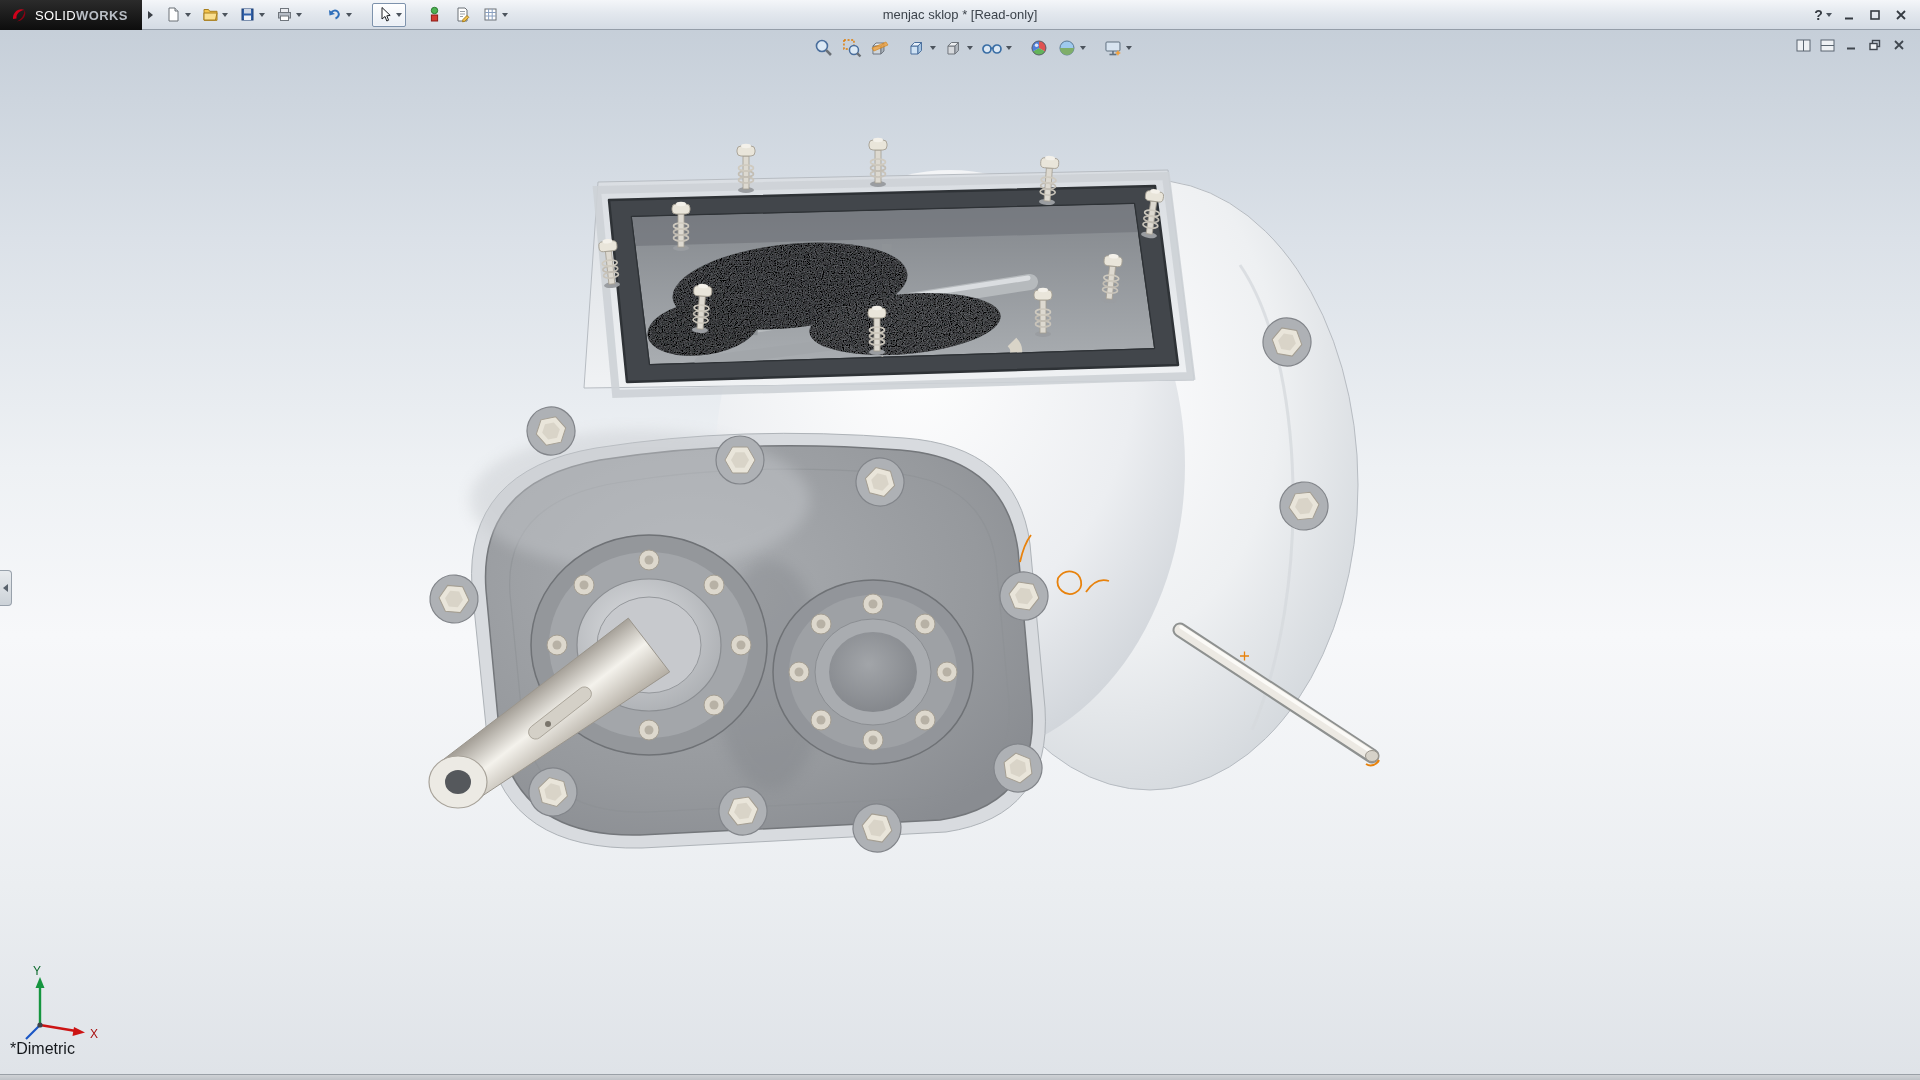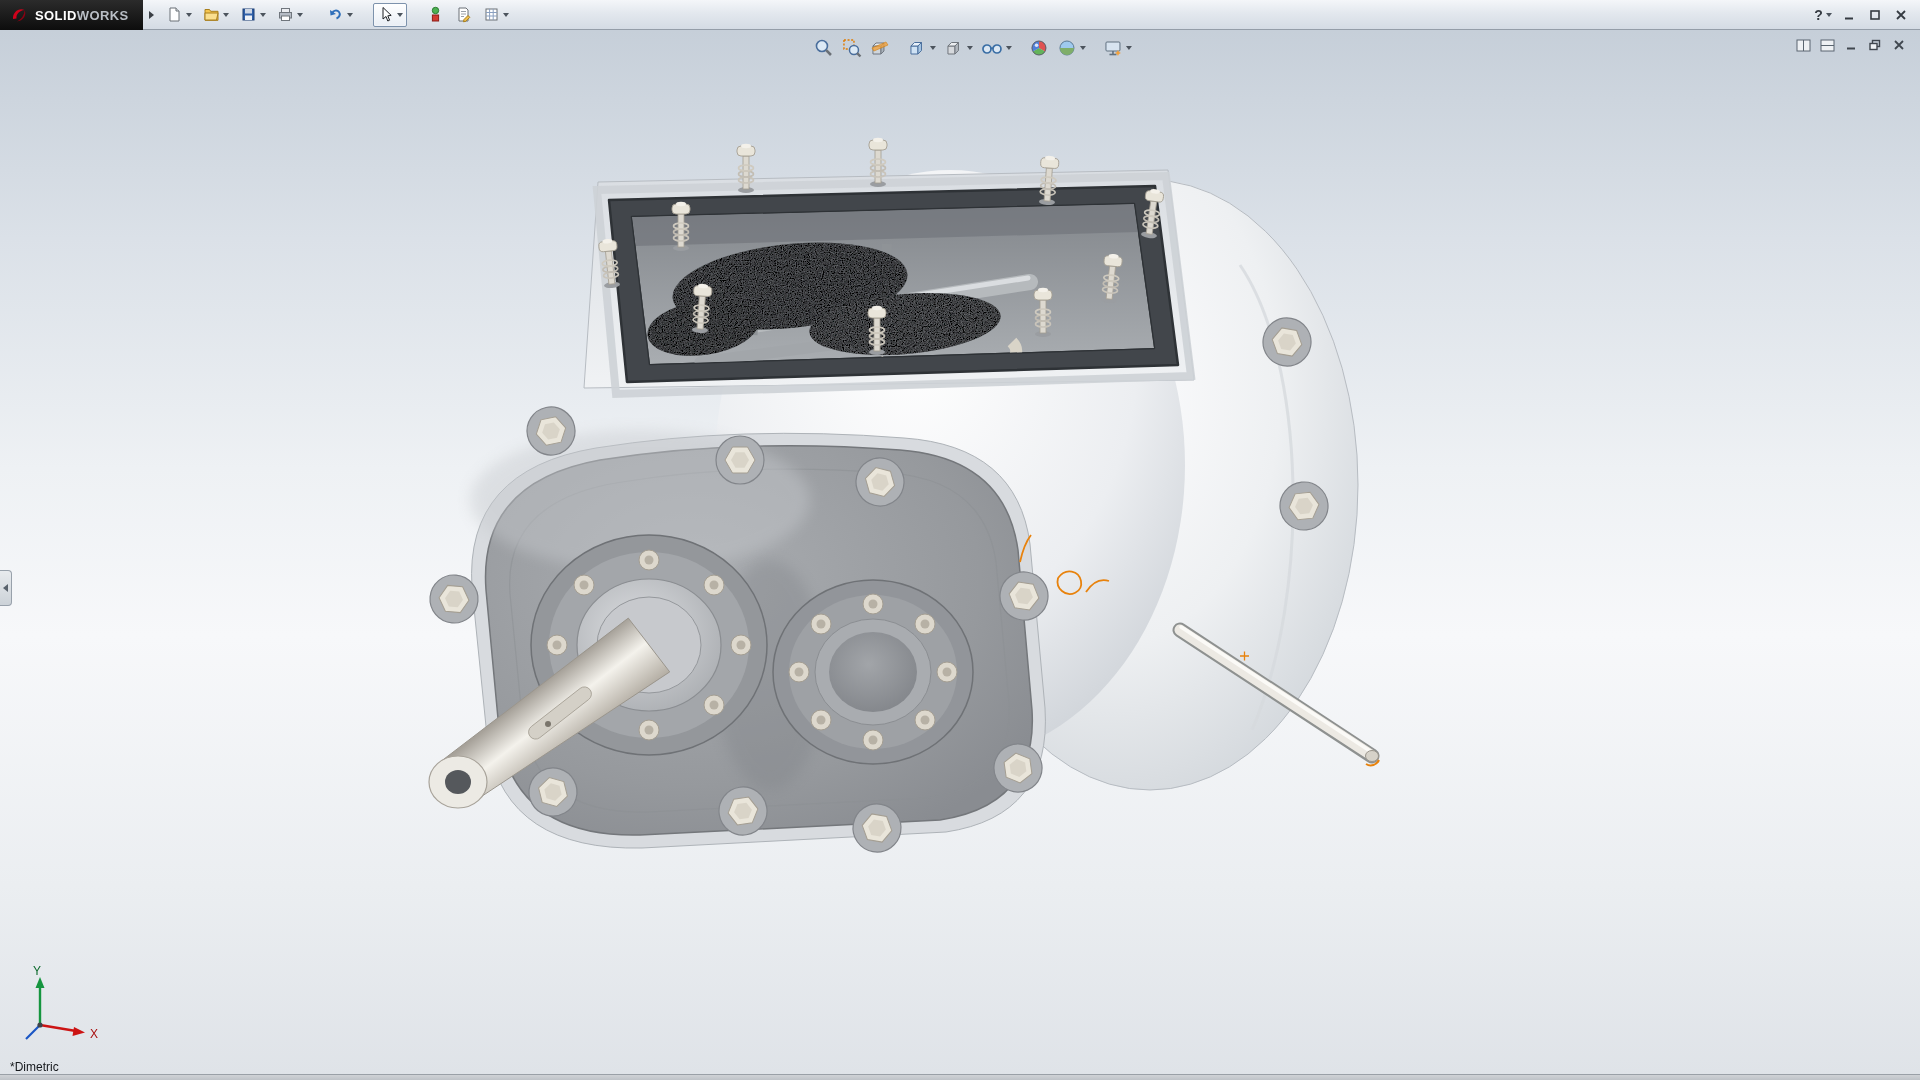--- a/index.html
+++ b/index.html
@@ -7,21 +7,21 @@
   .window { width:1920px; height:1080px; display:flex; flex-direction:column; background:#e6e9ed; }
 
   
   .titlebar{
     height:30px; flex:0 0 30px; position:relative;
     background:linear-gradient(180deg,#f4f6f9 0%,#e3e8ee 45%,#d4dbe4 100%);
     border-bottom:1px solid #949da8;
     display:flex; align-items:center;
   }
   .logo{ height:30px; background:linear-gradient(180deg,#2b2b2b,#0d0d0d); display:flex; align-items:center; gap:6px; padding:0 14px 0 9px; }
-  .logo .solid{ color:#ffffff; font-weight:bold; font-size:13px; letter-spacing:.4px;}
+  .logo .solid{ color:#ffffff; font-weight:normal; font-size:13px; letter-spacing:.4px;}
   .logo .works{ color:#b9bec5; font-weight:bold; font-size:13px; letter-spacing:.4px;}
   .menu-arrow{ width:0;height:0;border-top:4px solid transparent;border-bottom:4px solid transparent;border-left:5px solid #3a3f45; margin:0 8px 0 6px;}
   .tbgroup{ display:flex; align-items:center; gap:3px; }
   .tbtn{ display:flex; align-items:center; height:24px; padding:2px 3px; border:1px solid transparent; border-radius:2px; cursor:default;}
   .tbtn.pressed{ background:linear-gradient(#ffffff,#e9eef5); border:1px solid #7d92ac; box-shadow:0 0 2px #ffffff inset;}
   .caret{ width:0;height:0;border-left:3px solid transparent;border-right:3px solid transparent;border-top:4px solid #4c545d; margin-left:3px;}
   .tbsep{ width:10px; }
   .wtitle{ position:absolute; left:0; right:0; text-align:center; font-size:13px; color:#3c434b; pointer-events:none;}
   .winctl{ margin-left:auto; display:flex; align-items:center; gap:4px; padding-right:8px; position:relative; z-index:2;}
   .wbtn{ display:flex; align-items:center; justify-content:center; width:22px; height:20px; color:#353b42; font-size:13px; }
@@ -42,21 +42,21 @@
   .mbtn{ width:18px; height:16px; display:flex; align-items:center; justify-content:center;}
 
   .collapse-tab{
     position:absolute; left:0; top:540px; width:12px; height:36px;
     background:linear-gradient(180deg,#e8ebee,#ccd2d8); border:1px solid #98a1ab; border-left:none;
     border-radius:0 4px 4px 0; display:flex; align-items:center; justify-content:center;
   }
   .collapse-tab .tri{ width:0;height:0;border-top:4px solid transparent;border-bottom:4px solid transparent;border-right:5px solid #5a636d;}
 
   .triad-svg{ position:absolute; left:6px; bottom:16px; }
-  .view-label{ position:absolute; left:10px; bottom:0px; font-size:12px; color:#15181c; }
+  .view-label{ position:absolute; left:10px; bottom:16px; font-size:16px; color:#15181c; }
 
   .bottom-strip{ height:6px; flex:0 0 6px; background:linear-gradient(180deg,#cfd2d6,#bfc3c8); border-top:1px solid #9aa0a7; }
 
   svg text { font-family:"Liberation Sans", sans-serif; }
 </style>
 </head>
 <body>
 
 <div class="window">
 
@@ -134,20 +134,21 @@
       </div>
       <div class="tbtn">
         <svg width="17" height="17" viewBox="0 0 17 17">
           <rect x="3" y="3" width="11" height="11" fill="#ffffff" stroke="#6b7076"></rect>
           <path d="M3 6.5 h11 M3 10 h11 M6.6 3 v11 M10.2 3 v11" stroke="#8aa0c0"></path>
         </svg>
         <span class="caret"></span>
       </div>
     </div>
 
+    <div class="wtitle">menjac sklop * [Read-only]</div>
 
     <div class="winctl">
       <div class="wbtn">
         <span class="help-glyph">?</span>
         <span class="caret"></span>
       </div>
       <div class="wbtn">
         <svg width="12" height="12" viewBox="0 0 12 12">
             <line x1="2" y1="9.5" x2="10" y2="9.5" stroke="#353b42" stroke-width="2"></line>
           </svg>

